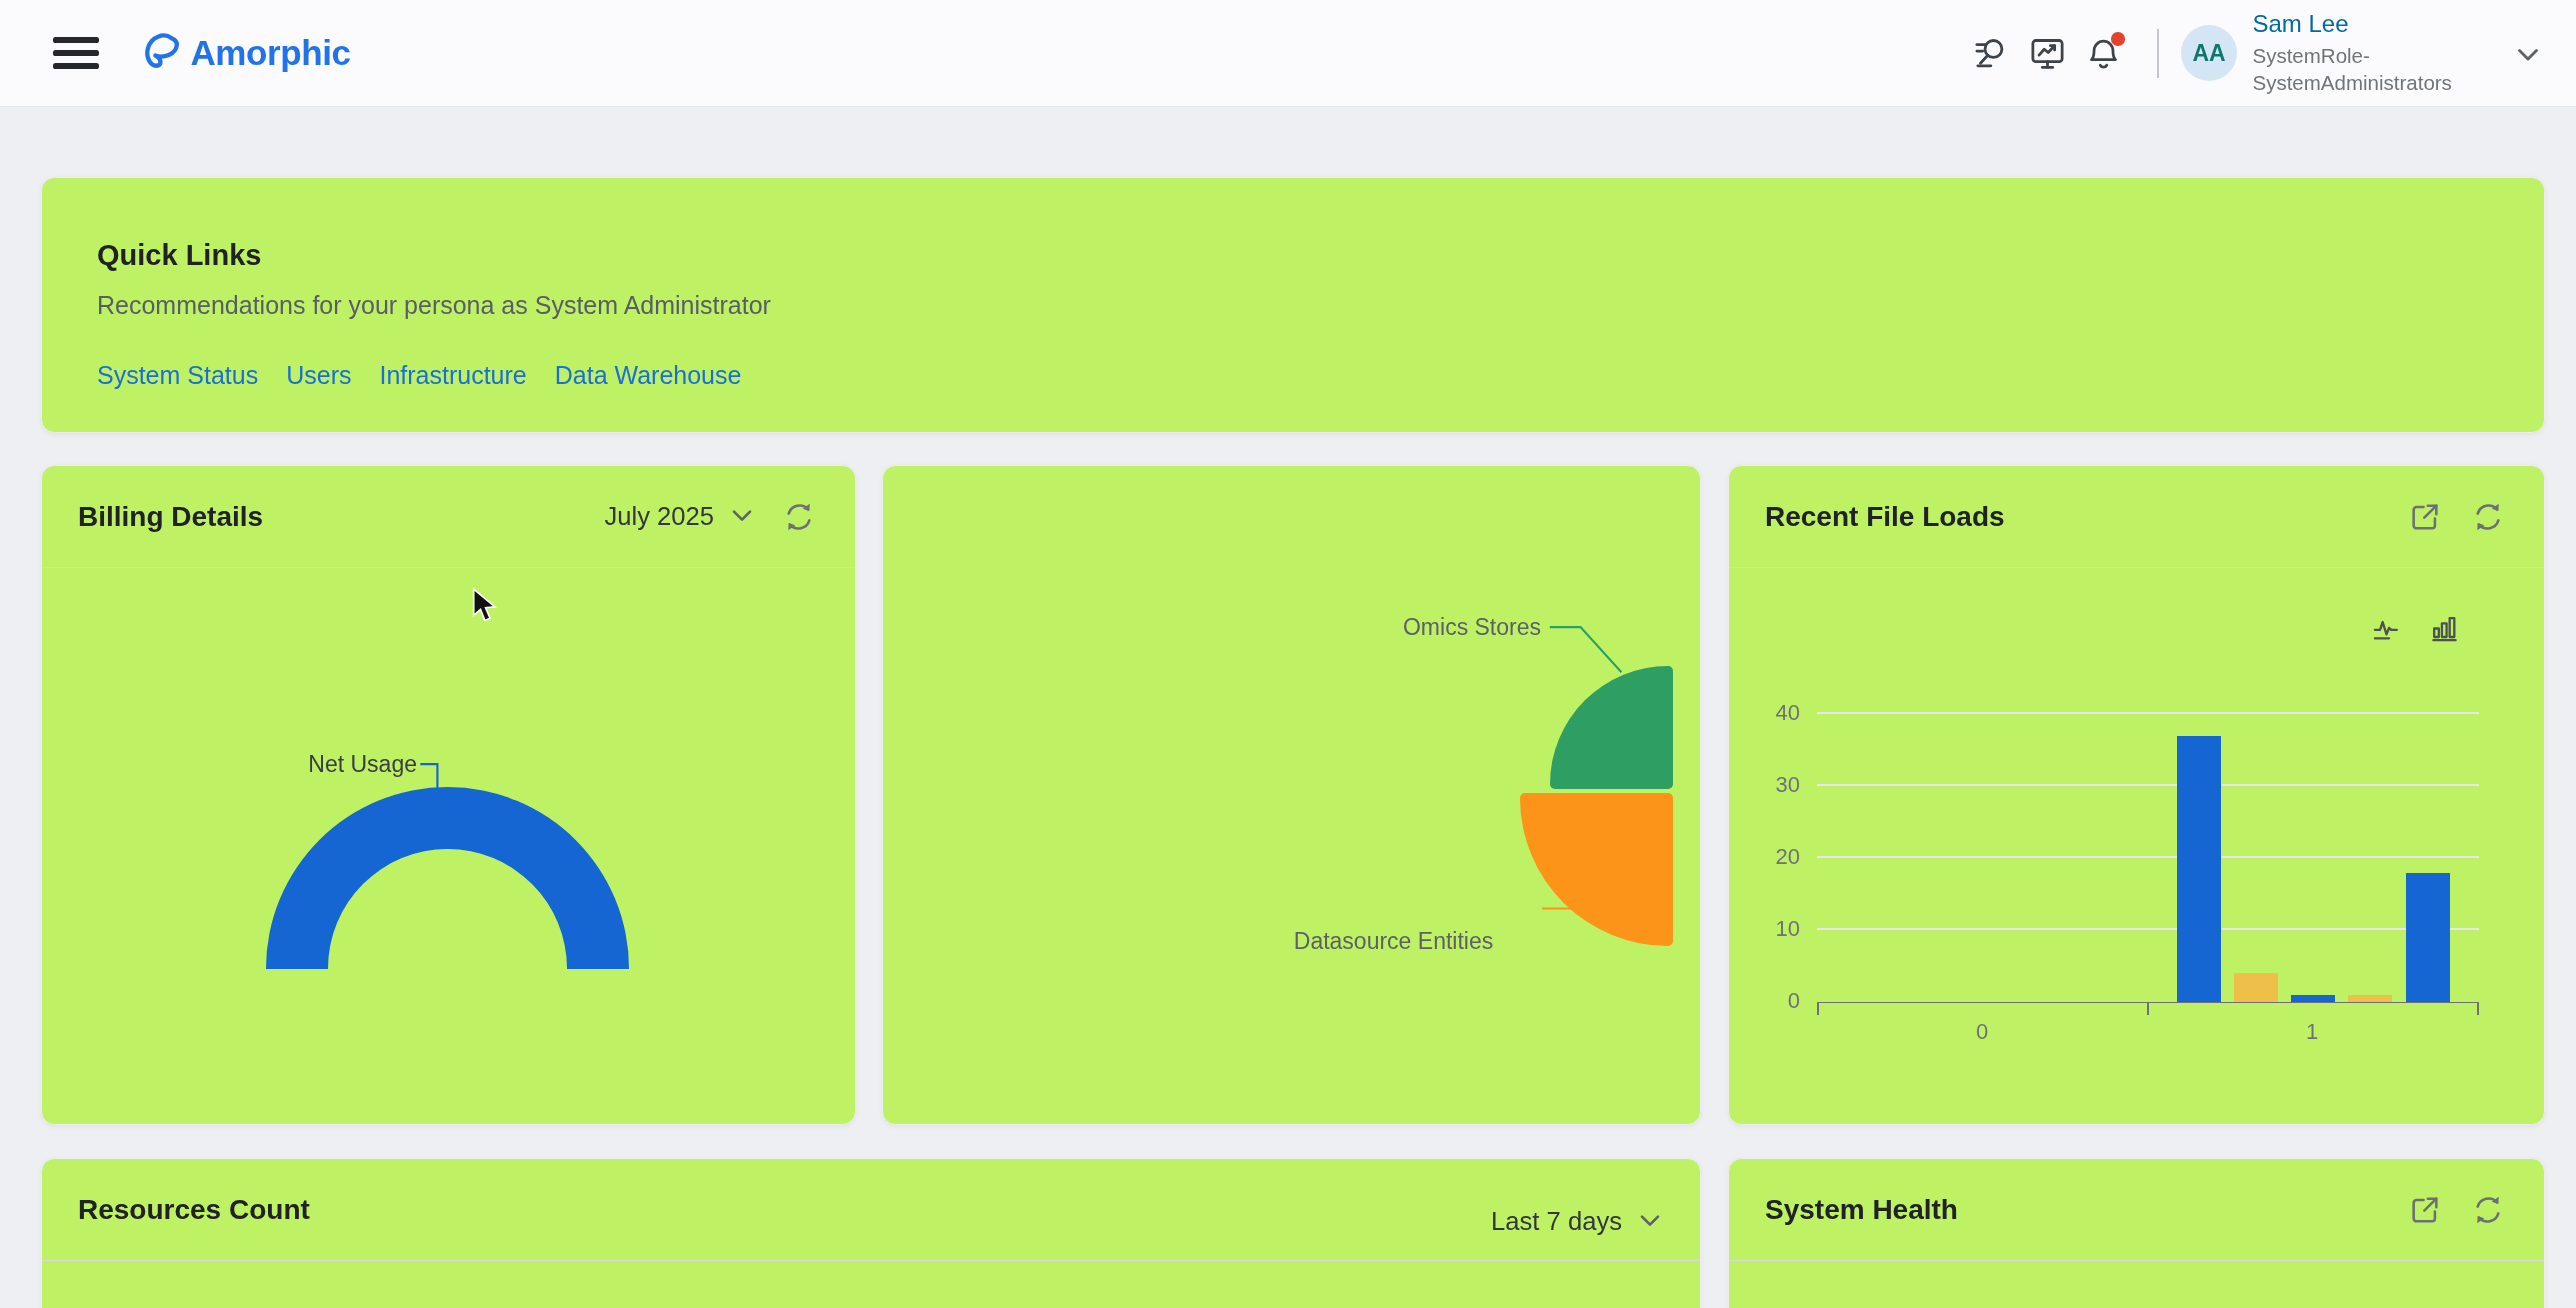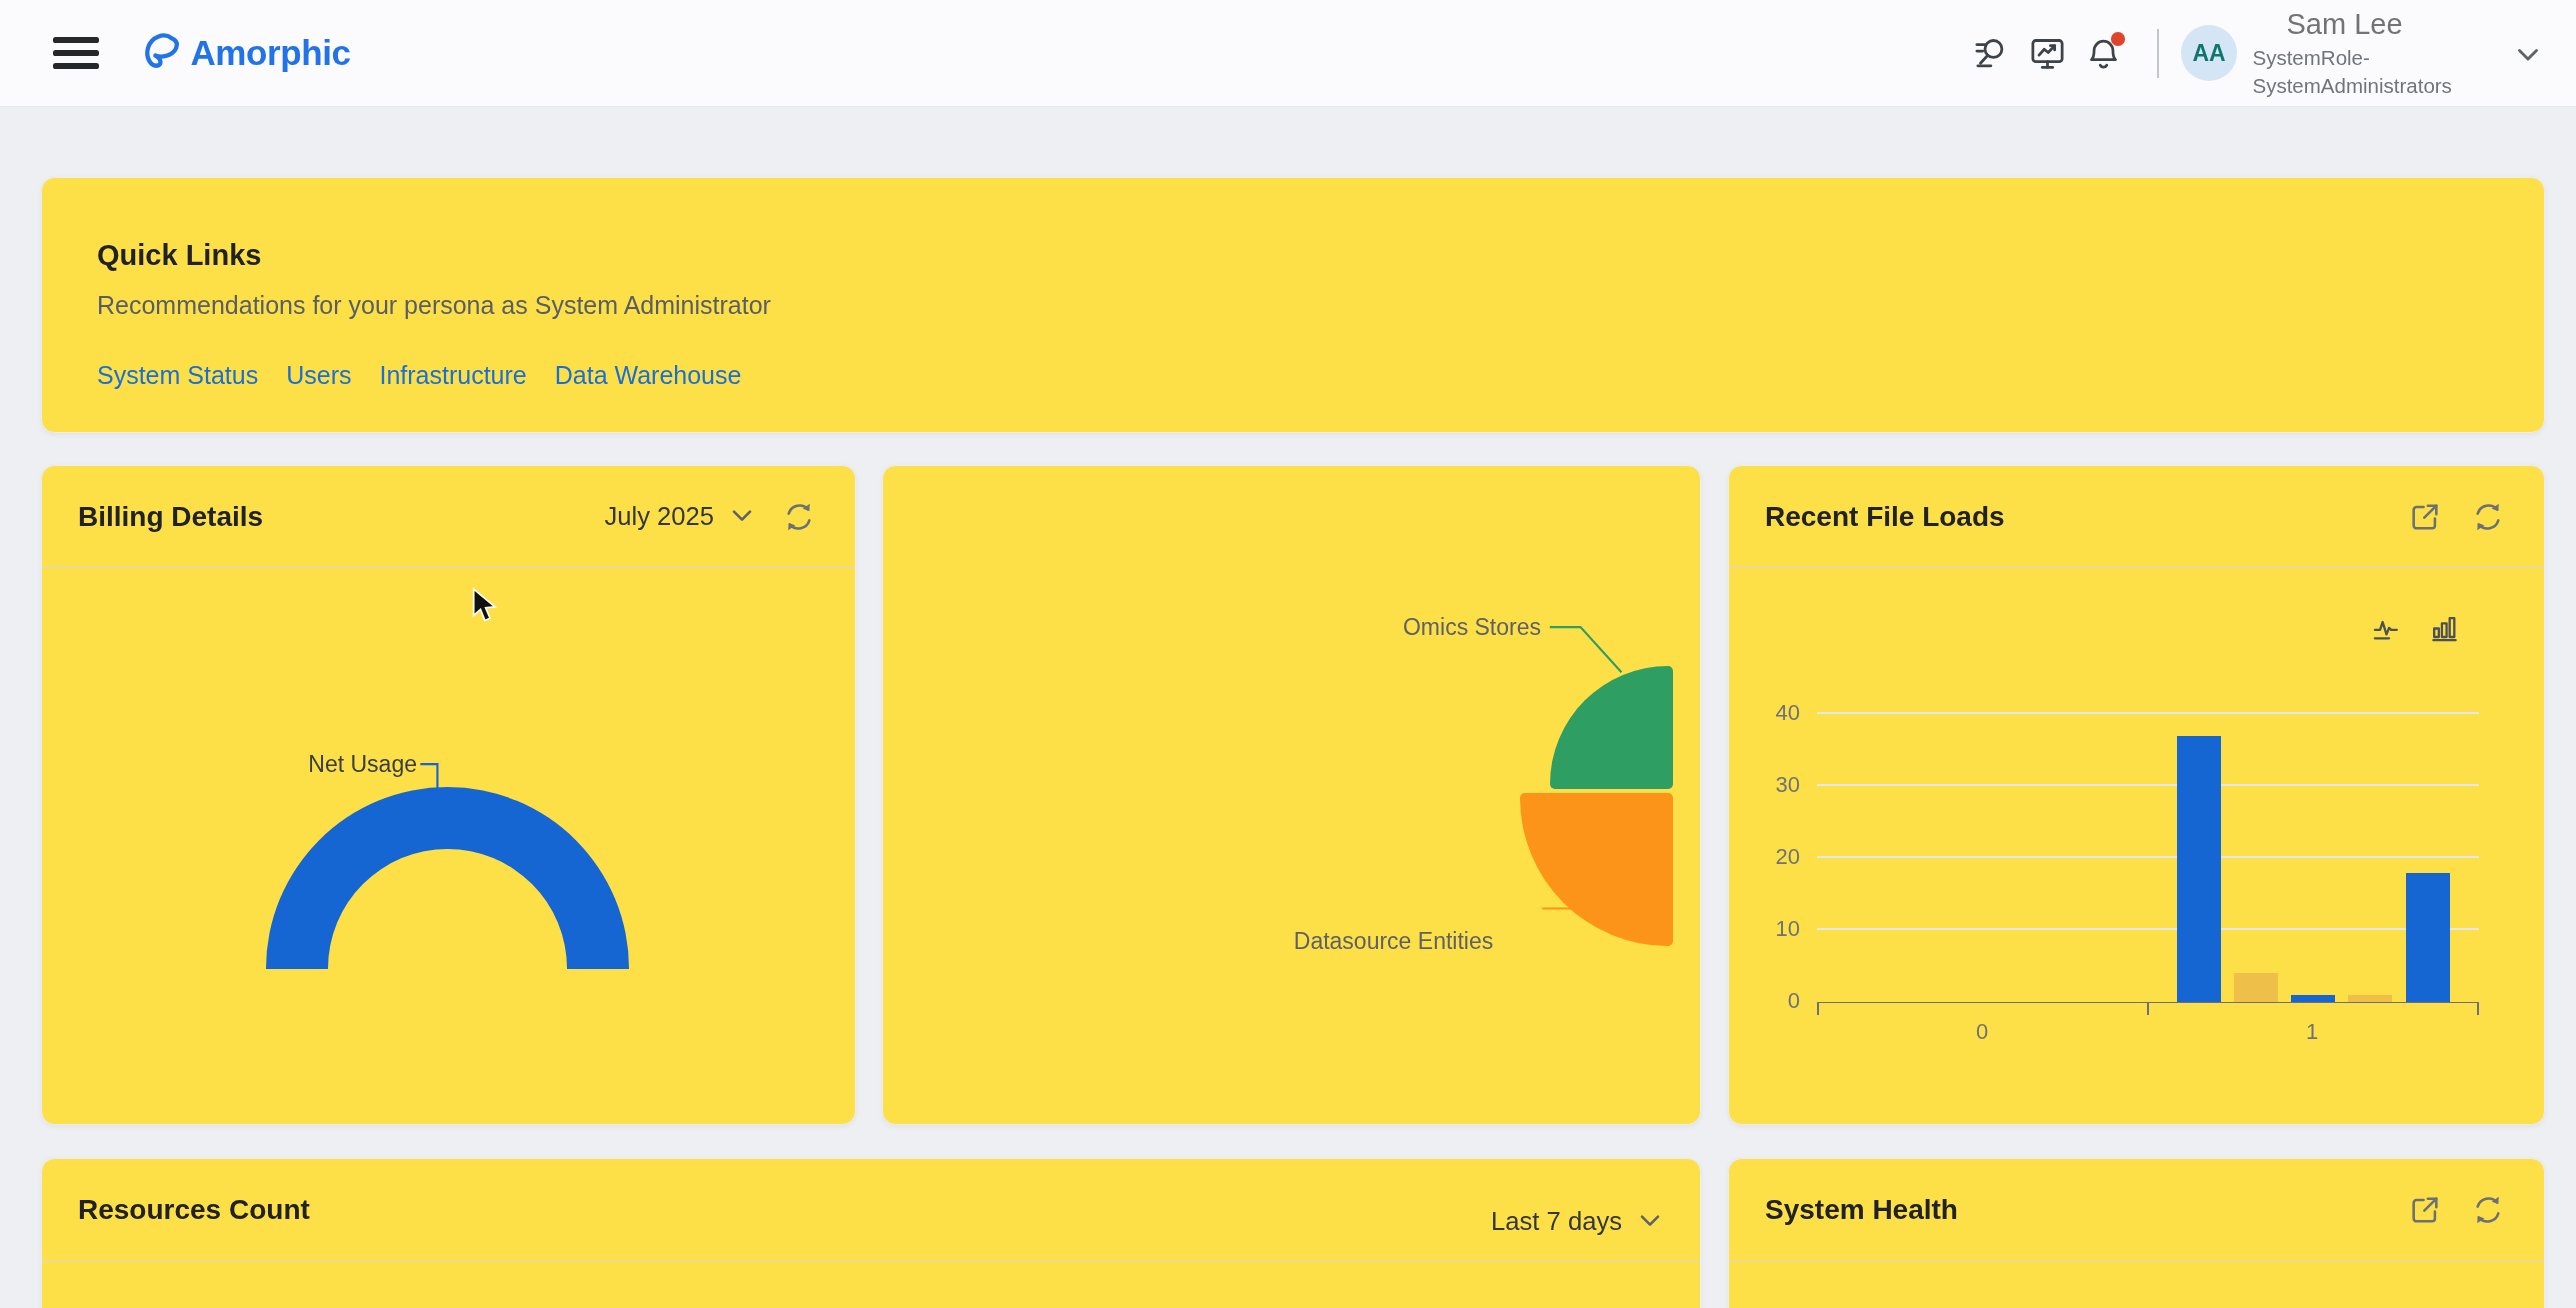--- a/index.html
+++ b/index.html
@@ -20,26 +20,26 @@
   .icon-btn { background:none; border:none; cursor:pointer; width:56px; height:56px;
     display:flex; align-items:center; justify-content:center; position:relative; }
   .icon-btn svg { width:39px; height:39px; stroke:#3d4349; stroke-width:1.7; fill:none;
     stroke-linecap:round; stroke-linejoin:round; }
   .notif-dot { position:absolute; top:6.8px; right:6.8px; width:13.6px; height:13.6px; border-radius:50%; background:#e0452c; }
   .v-divider { width:1.7px; height:49px; background:#c3c6cc; margin:0 22px 0 25.6px; }
   .user-menu { display:flex; align-items:center; cursor:pointer; }
   .avatar { width:56px; height:56px; border-radius:50%; background:#d4e5f6; color:#0f766e;
     font-size:23px; font-weight:700; display:flex; align-items:center; justify-content:center; }
   .user-text { margin-left:15.4px; width:247px; }
-  .user-name { font-size:29px; color:#737373;margin-left:34px; }
+  .user-name { font-size:24px; color:#0369a1; }
   .user-role { font-size:20.5px; color:#70747b; line-height:1.35; margin-top:3.4px; word-break:break-word; }
   .user-chevron svg { width:34px; height:34px; stroke:#5f6368; stroke-width:2; fill:none; }
 
   
-  .card { position:relative; background:#fde047; border:0.9px solid #ececf1; border-radius:13.6px;
+  .card { position:relative; background:#bef264; border:0.9px solid #ececf1; border-radius:13.6px;
     box-shadow:0 1.7px 5.1px rgba(25,28,40,0.05); }
   .card-header { height:102px; display:flex; align-items:center; justify-content:space-between;
     padding:0 34px 0 36px; border-bottom:0.9px solid #d6d8dd; }
   .card-title { font-size:28px; font-weight:700; color:#202227; }
   .card-controls { display:flex; align-items:center; gap:19px; }
   .period-label { font-size:25.6px; color:#33363b; }
   .chev svg { width:32px; height:32px; stroke:#5f6368; stroke-width:2; fill:none;
     stroke-linecap:round; stroke-linejoin:round; }
   .tool-btn { background:none; border:none; cursor:pointer; width:44px; height:44px;
     display:flex; align-items:center; justify-content:center; }

